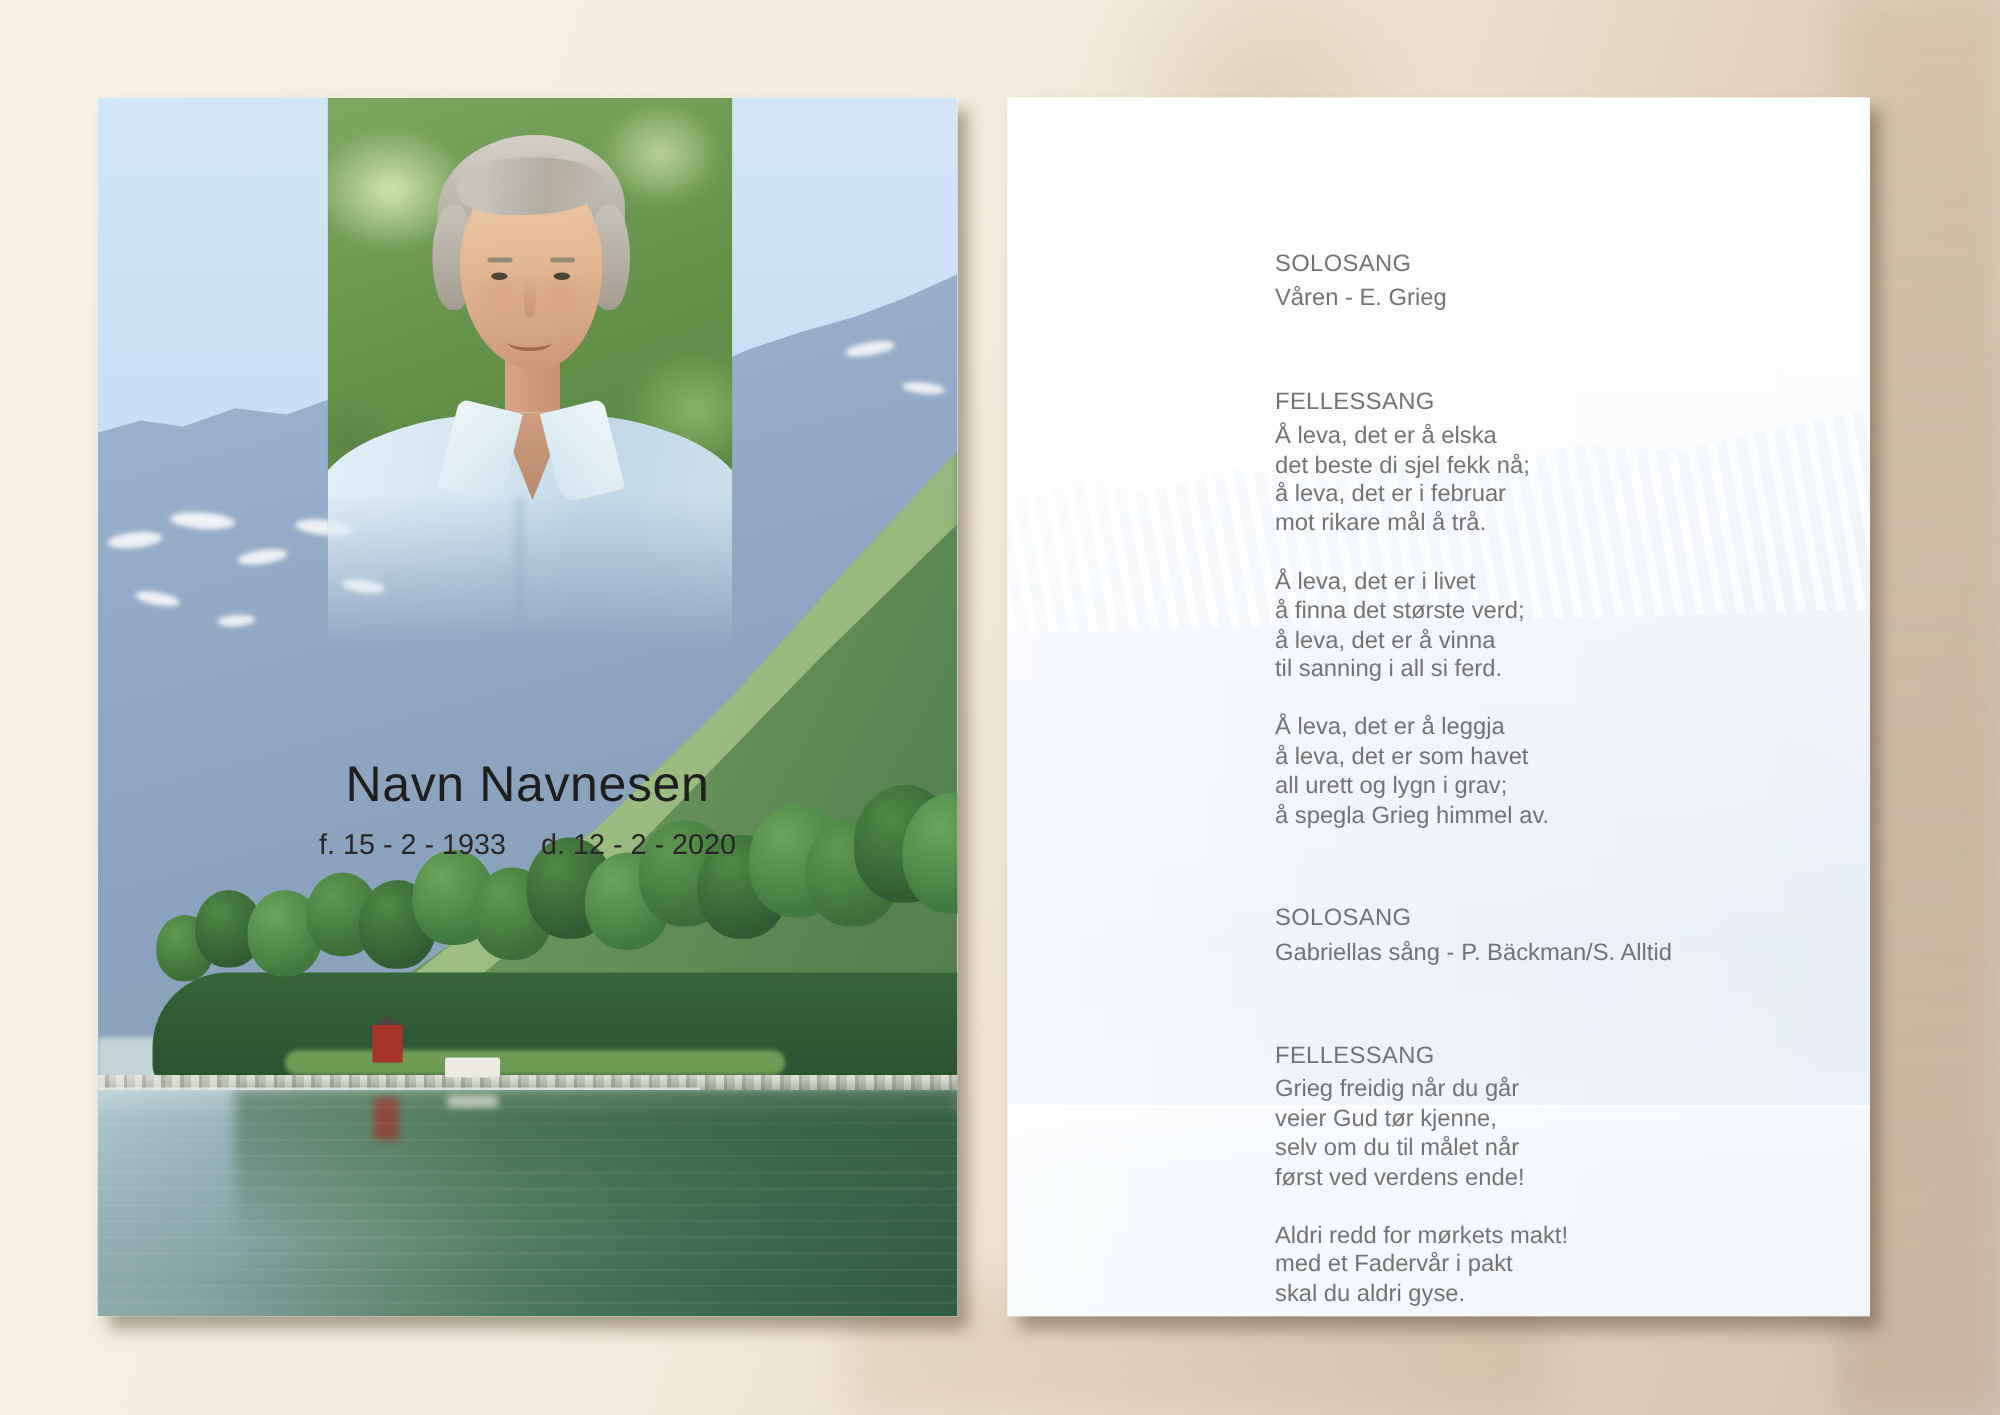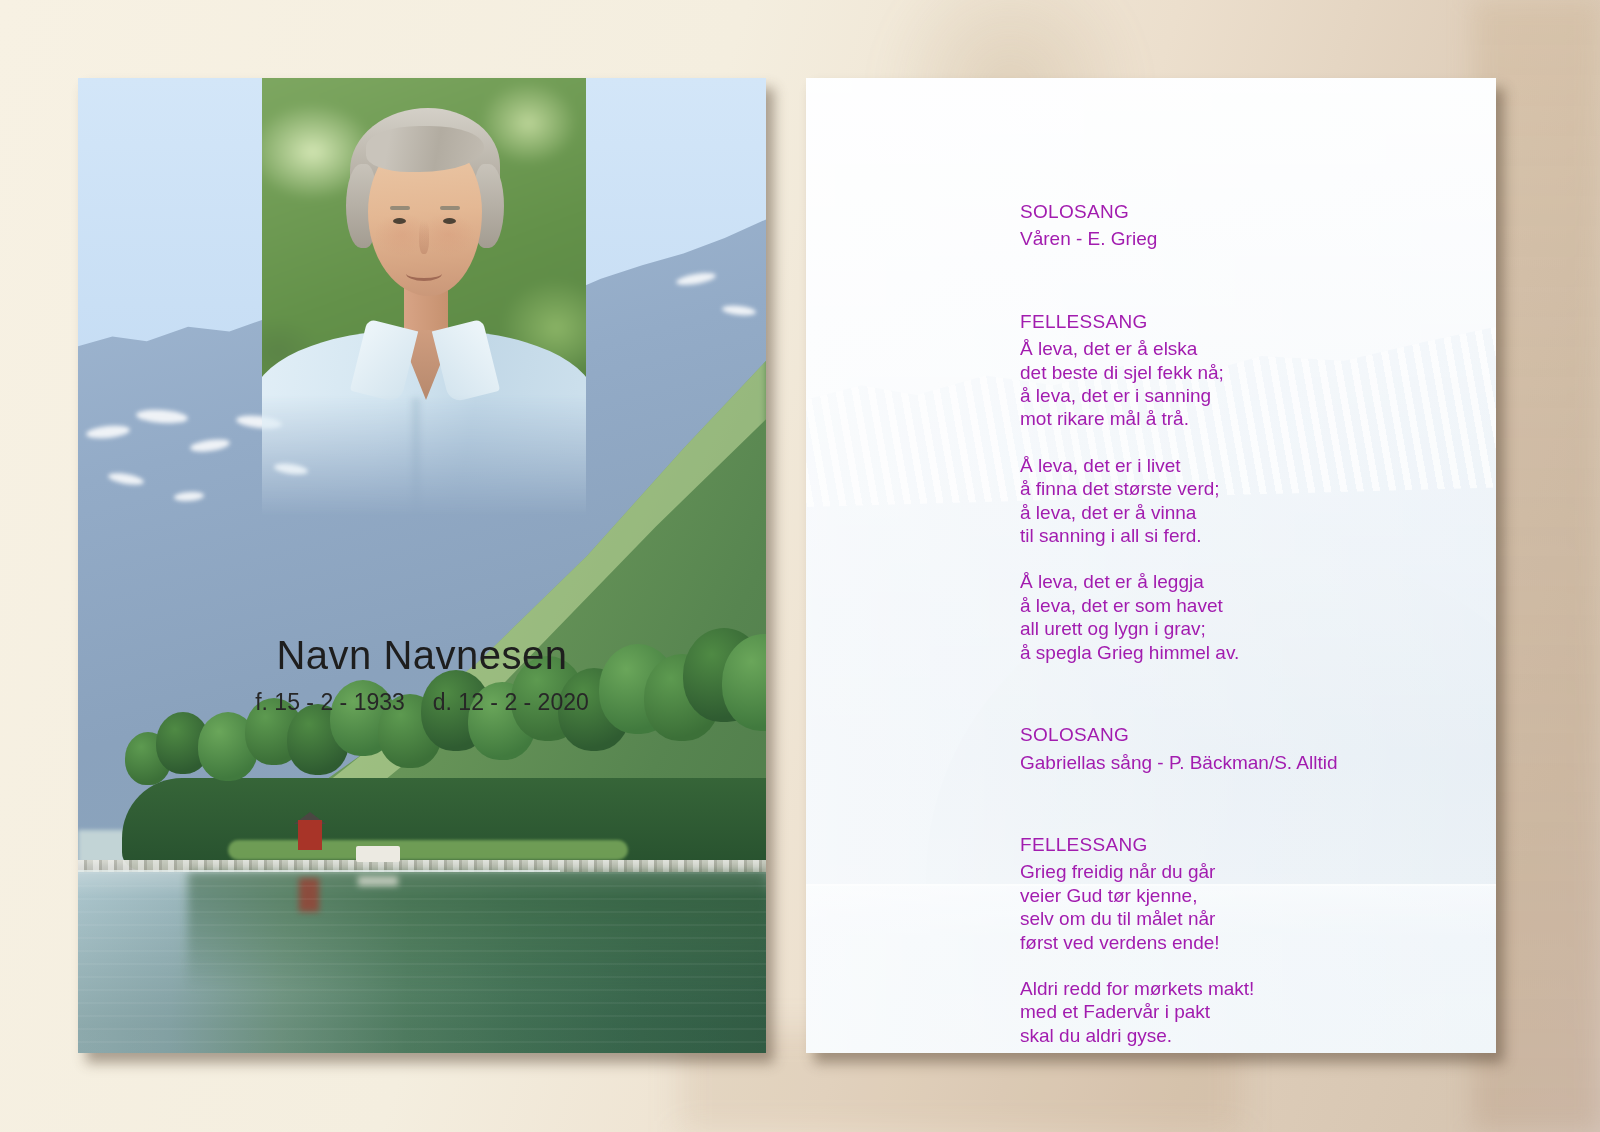--- a/index.html
+++ b/index.html
@@ -105,21 +105,21 @@
     clip-path:polygon(0 0,100% 0,50% 100%);
     background:linear-gradient(180deg,#cf9d7f,#b9capply 90%);
     background:linear-gradient(180deg,#cf9d7f,#b98b6f 90%);}
   .p-collar-l{left:96px;top:246px;width:52px;height:74px;border-radius:8px 0 14px 4px;
     background:linear-gradient(120deg,#eef6fa,#d3e4ee);transform:rotate(14deg);}
   .p-collar-r{left:178px;top:246px;width:52px;height:74px;border-radius:0 8px 4px 14px;
     background:linear-gradient(-120deg,#eef6fa,#d3e4ee);transform:rotate(-14deg);}
   .p-shirt-fold{left:150px;top:320px;width:8px;height:132px;background:rgba(120,150,170,.25);filter:blur(3px);}
 
   
-  .name-block{position:absolute;left:0;right:0;top:528px;text-align:center;color:#1e1e1e;margin-top:27px;}
+  .name-block{position:absolute;left:0;right:0;top:528px;text-align:center;color:#1e1e1e;}
   .deceased-name{font-size:40px;line-height:44px;letter-spacing:.5px;}
   .dates{margin-top:12px;font-size:23px;color:#272727;display:flex;justify-content:center;gap:28px;}
   .ceremony-date{position:absolute;left:0;right:0;top:830px;text-align:center;
     font-size:25px;color:#f2f5f1;letter-spacing:.5px;}
 
   
   .right-page{background:#fbfcfd;}
   .faintscape,.faintscape > div{position:absolute;}
   .faintscape{inset:0;}
   .f-sky{inset:0;background:linear-gradient(180deg,#f3f7fb 0%,#eef4f9 50%,#edf3f8 100%);}
@@ -132,21 +132,21 @@
   .f-dome{left:120px;top:478px;width:660px;height:330px;border-radius:58% 45% 0 0/100% 82% 0 0;
     background:linear-gradient(180deg,#e0eaf2 0%,#dce7f0 60%,#dfe9f1 100%);}
   .f-water{left:0;top:808px;right:0;bottom:0;
     background:linear-gradient(180deg,#f2f7fb 0%,#e9f1f7 30%,#e7f0f6 100%);}
   .f-waterline{left:0;top:806px;right:0;height:3px;background:#f8fbfd;}
   .f-wash{inset:0;
     background:
       linear-gradient(180deg,rgba(255,255,255,.85) 0%,rgba(255,255,255,.45) 35%,rgba(255,255,255,.25) 70%,rgba(255,255,255,.3) 100%),
       linear-gradient(90deg,rgba(255,255,255,.6) 0%,rgba(255,255,255,.35) 45%,rgba(255,255,255,.12) 100%);}
   .program{position:absolute;left:214px;top:122px;width:440px;
-    font-size:19px;line-height:23.4px;color:#a21caf;}
+    font-size:19px;line-height:23.4px;color:#737373;}
   .section{margin-top:59px;}
   .section:first-child{margin-top:0;}
   .heading{margin-bottom:4px;letter-spacing:.3px;}
   .verse{margin-bottom:23px;}
   .verse:last-child{margin-bottom:0;}
 </style>
 </head>
 <body>
 
 <div class="bg-glow glow1"></div>
@@ -251,21 +251,21 @@
         <div class="heading">SOLOSANG</div>
         <div class="verse">
           <div>Våren - E. Grieg</div>
         </div>
       </div>
       <div class="section">
         <div class="heading">FELLESSANG</div>
         <div class="verse">
           <div>Å leva, det er å elska</div>
           <div>det beste di sjel fekk nå;</div>
-          <div>å leva, det er i sanning</div>
+          <div>å leva, det er i februar</div>
           <div>mot rikare mål å trå.</div>
         </div>
         <div class="verse">
           <div>Å leva, det er i livet</div>
           <div>å finna det største verd;</div>
           <div>å leva, det er å vinna</div>
           <div>til sanning i all si ferd.</div>
         </div>
         <div class="verse">
           <div>Å leva, det er å leggja</div>

